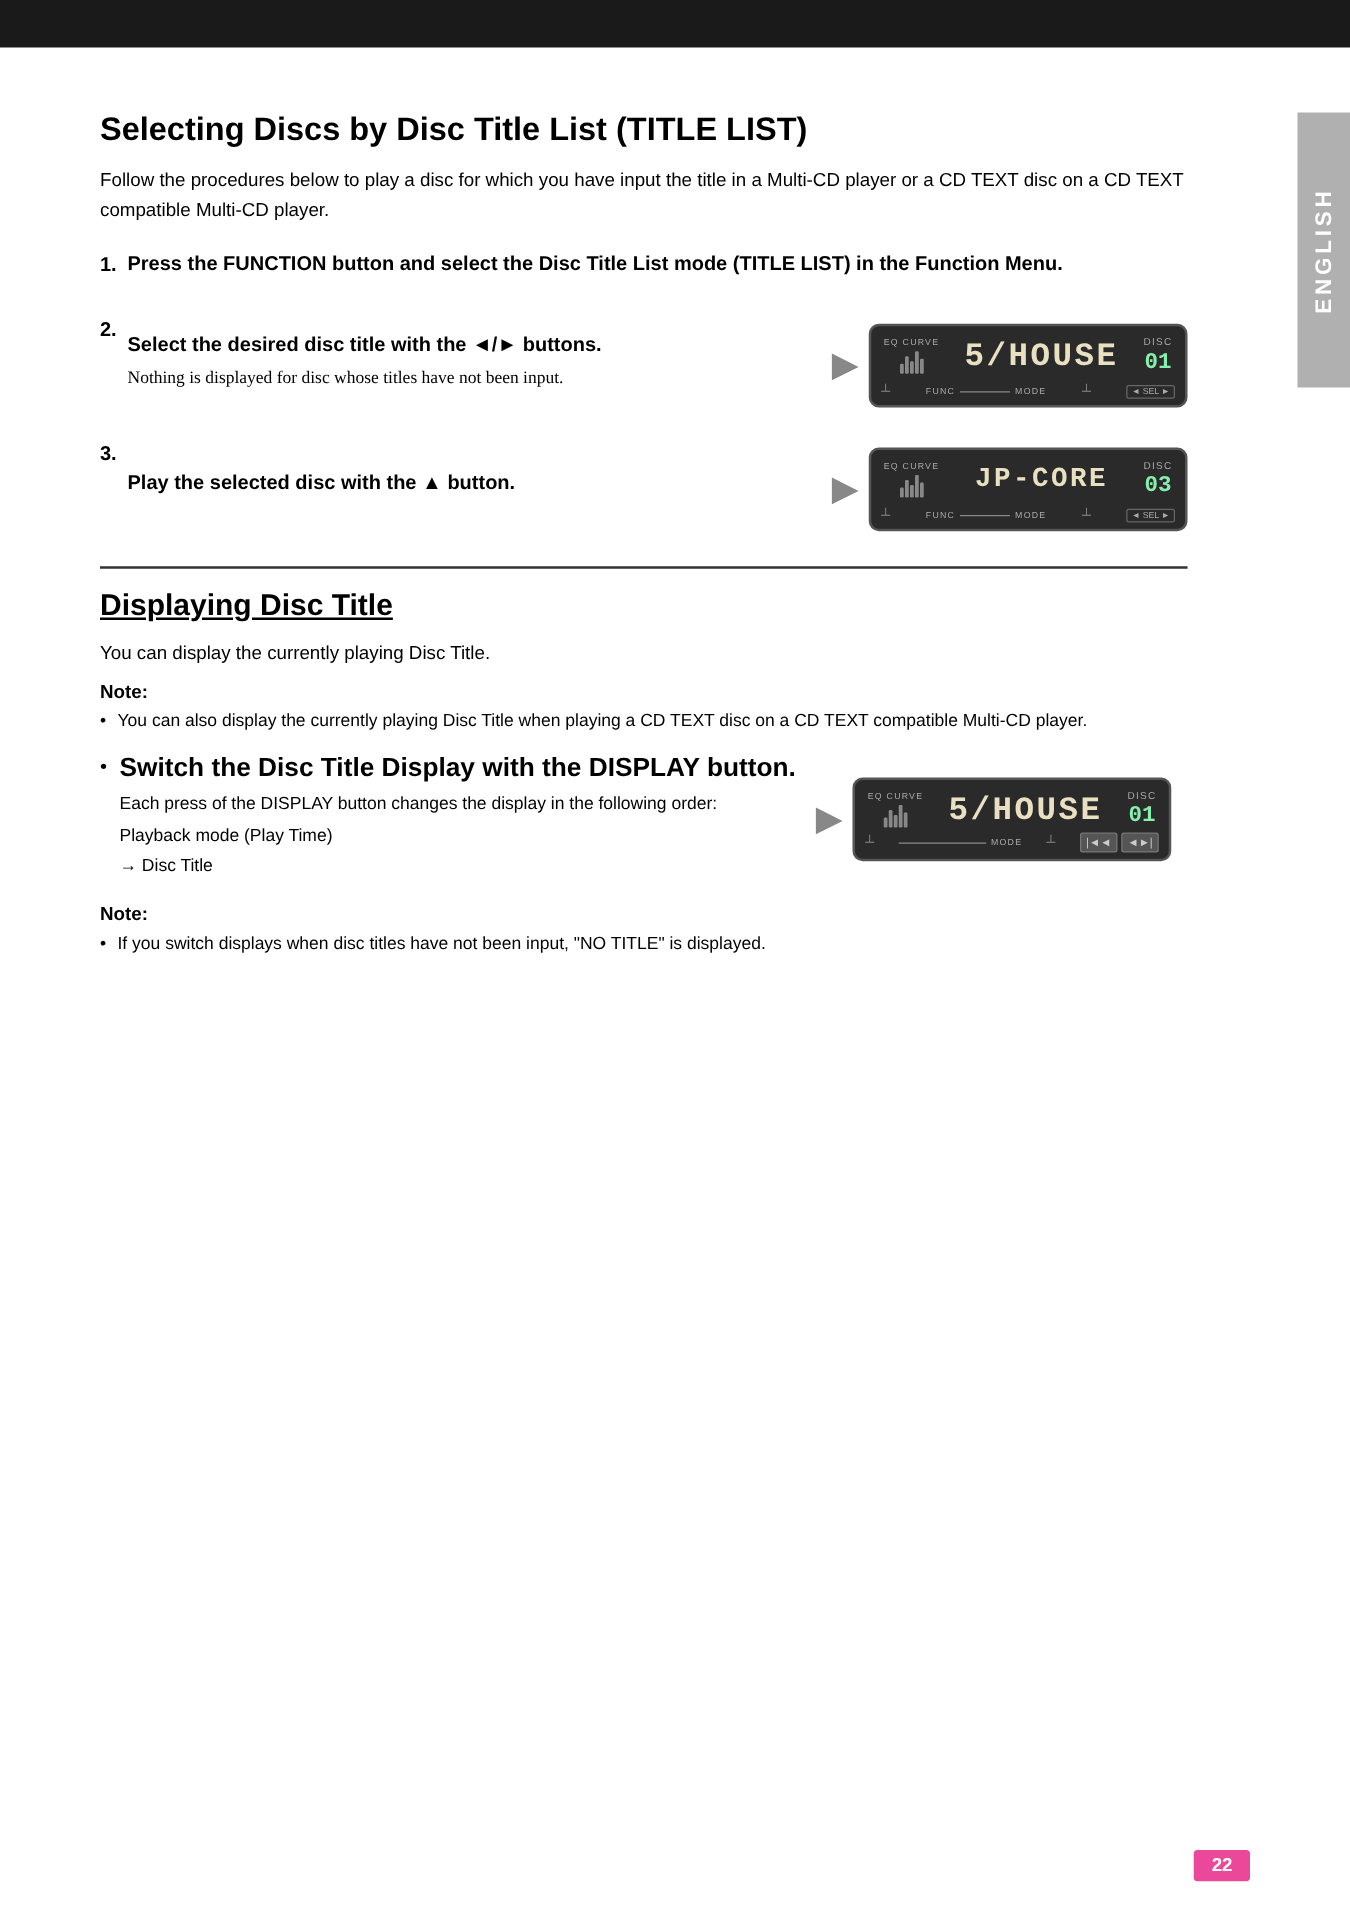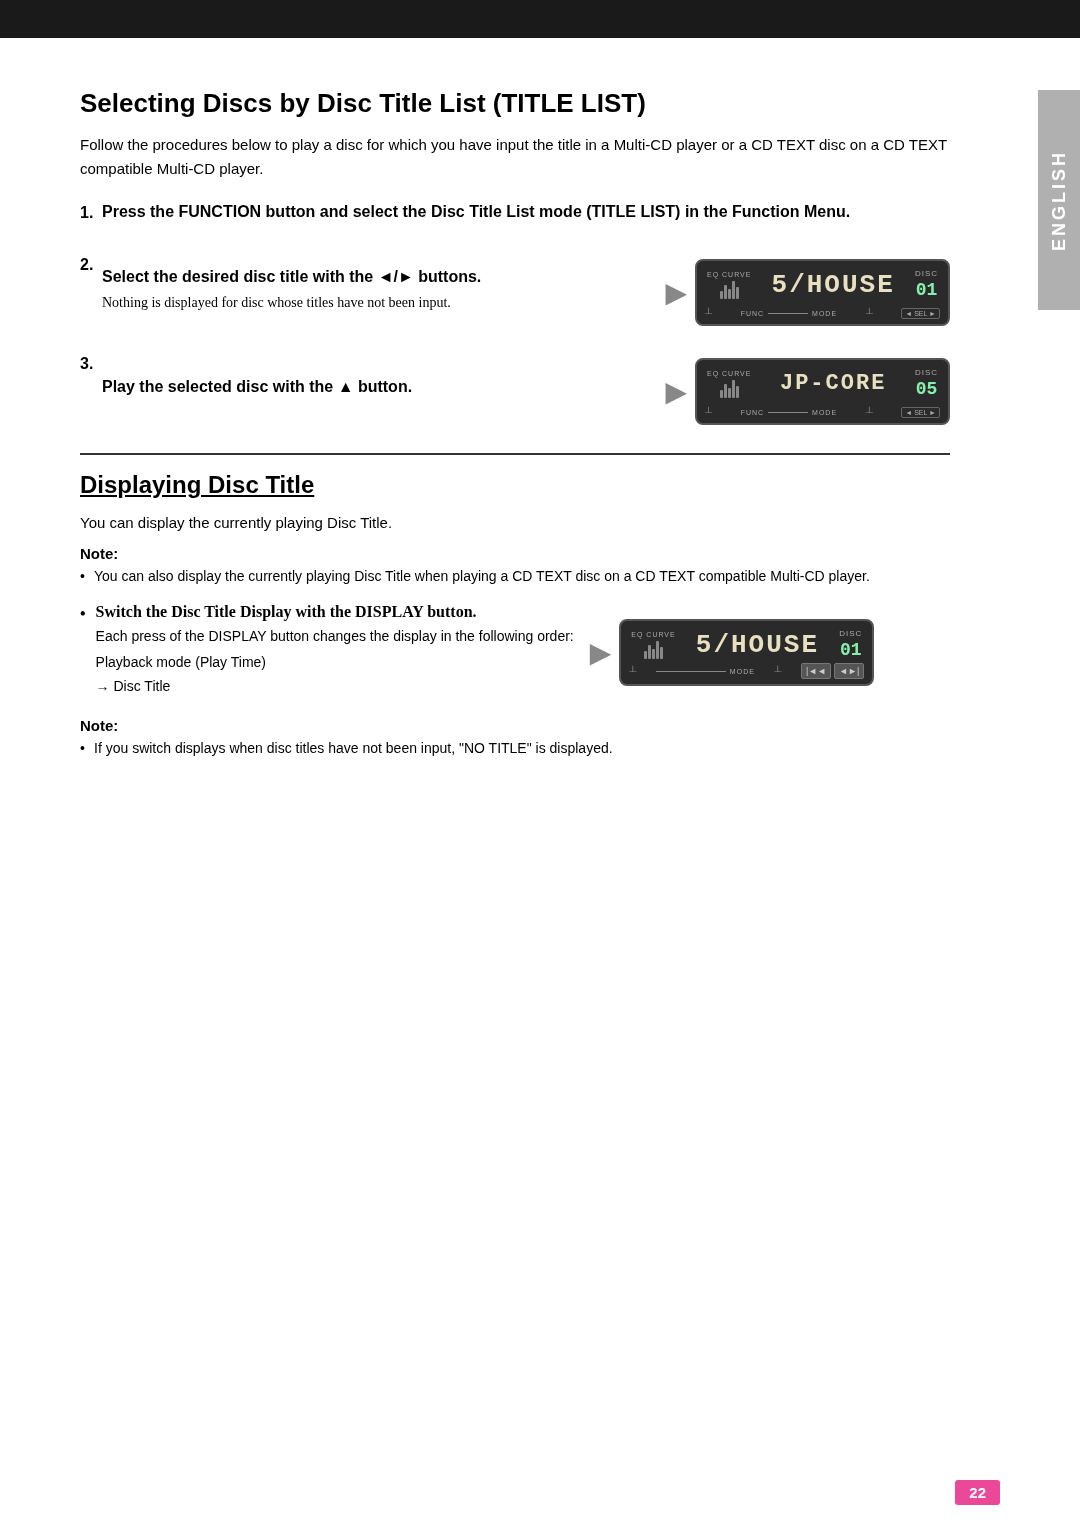--- a/index.html
+++ b/index.html
@@ -280,23 +280,23 @@
       margin-bottom: 10px;
     }
 
     .bullet-dot {
       font-size: 16px;
       margin-top: 2px;
       font-weight: bold;
     }
 
     .bullet-heading {
-      font-size: 16px;
-      font-weight: bold;
-      font-family: Liberation Serif, serif;
+      font-size: 21px;
+      font-weight: bold;
+      font-family: Liberation Sans, sans-serif;
       margin-bottom: 4px;
     }
 
     .bullet-body {
       font-size: 14px;
       font-family: Arial, sans-serif;
       line-height: 1.6;
     }
 
     
@@ -458,21 +458,21 @@
                     <div class="eq-bar" style="height:8px"></div>
                     <div class="eq-bar" style="height:14px"></div>
                     <div class="eq-bar" style="height:10px"></div>
                     <div class="eq-bar" style="height:18px"></div>
                     <div class="eq-bar" style="height:12px"></div>
                   </div>
                 </div>
                 <span class="display-main-text-sm">JP-CORE</span>
                 <div class="display-right-section">
                   <span class="disc-label">DISC</span>
-                  <span class="disc-number">05</span>
+                  <span class="disc-number">03</span>
                 </div>
               </div>
               <div class="display-bottom-controls">
                 <span class="bottom-c-shape">┴</span>
                 <div class="func-mode-row">
                   <span class="func-label">FUNC</span>
                   <div class="mode-line"></div>
                   <span class="func-label">MODE</span>
                 </div>
                 <span class="bottom-c-shape">┴</span>

